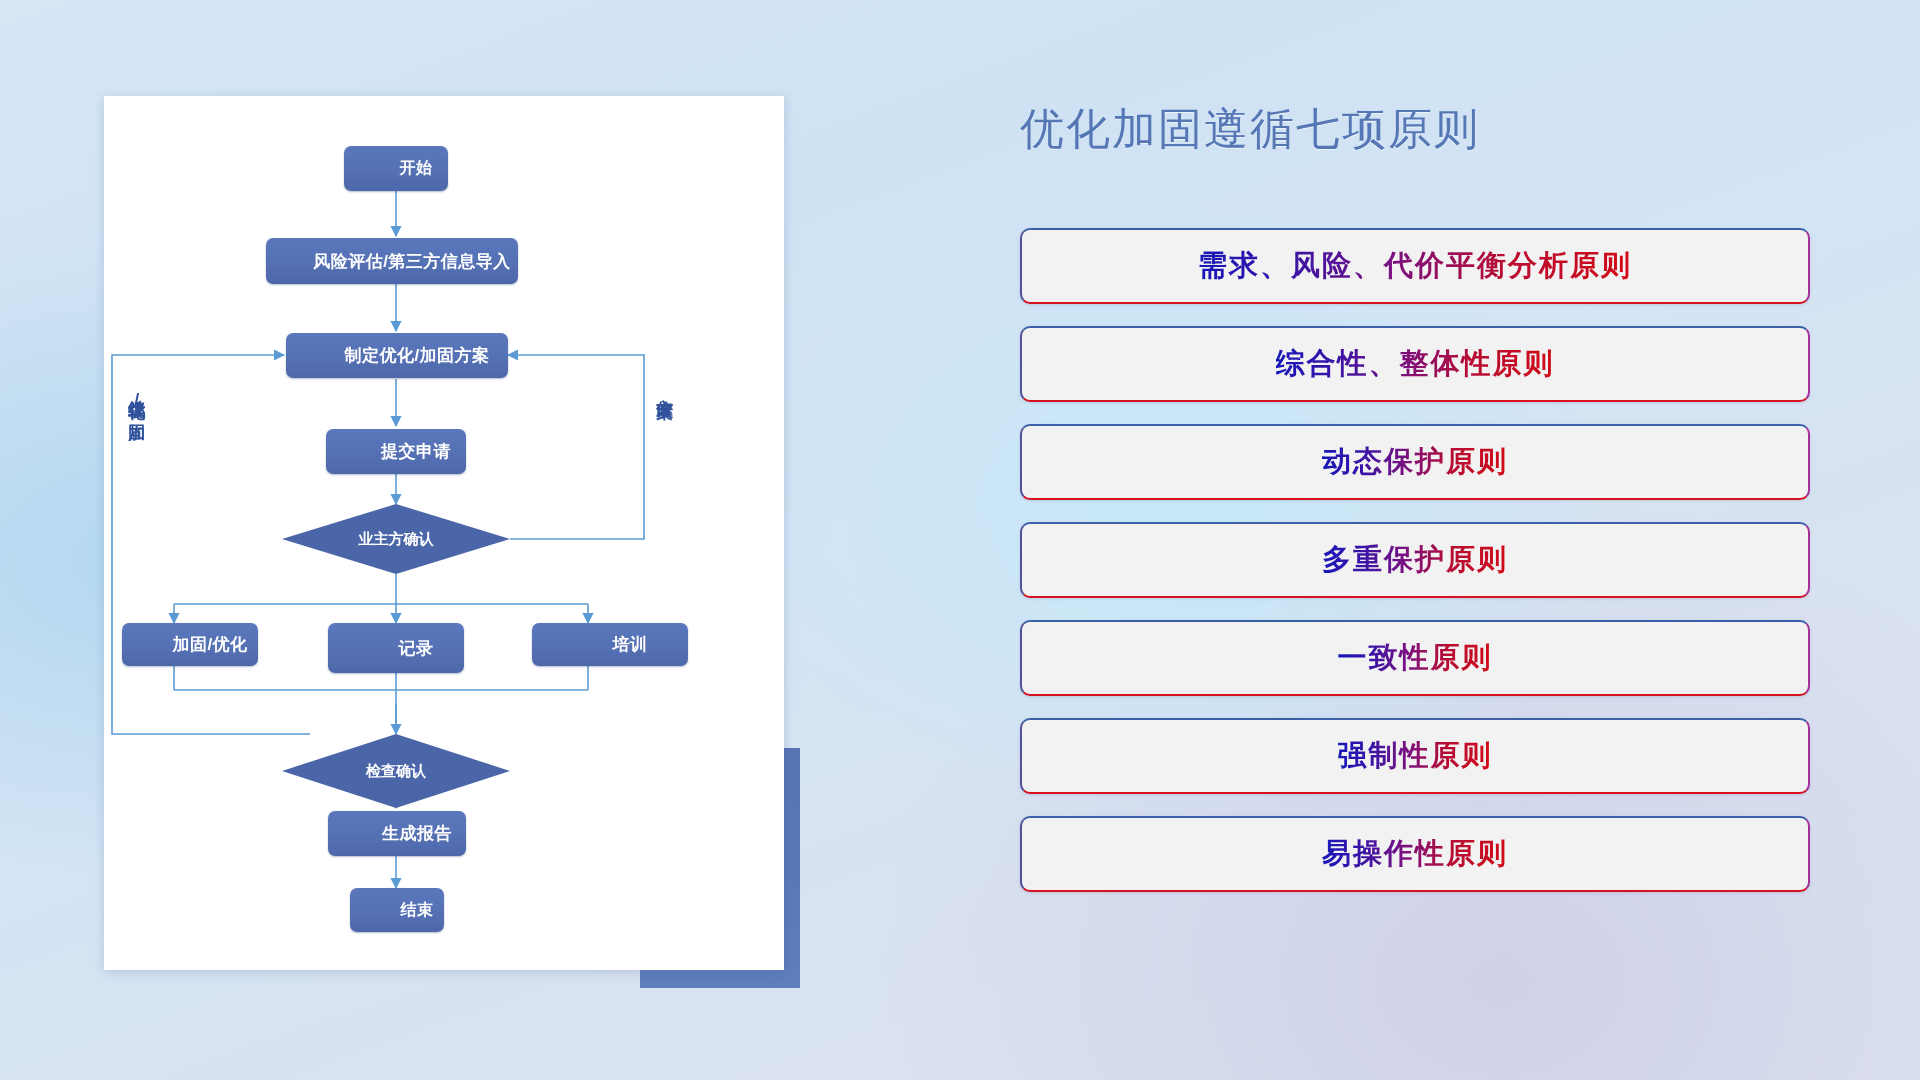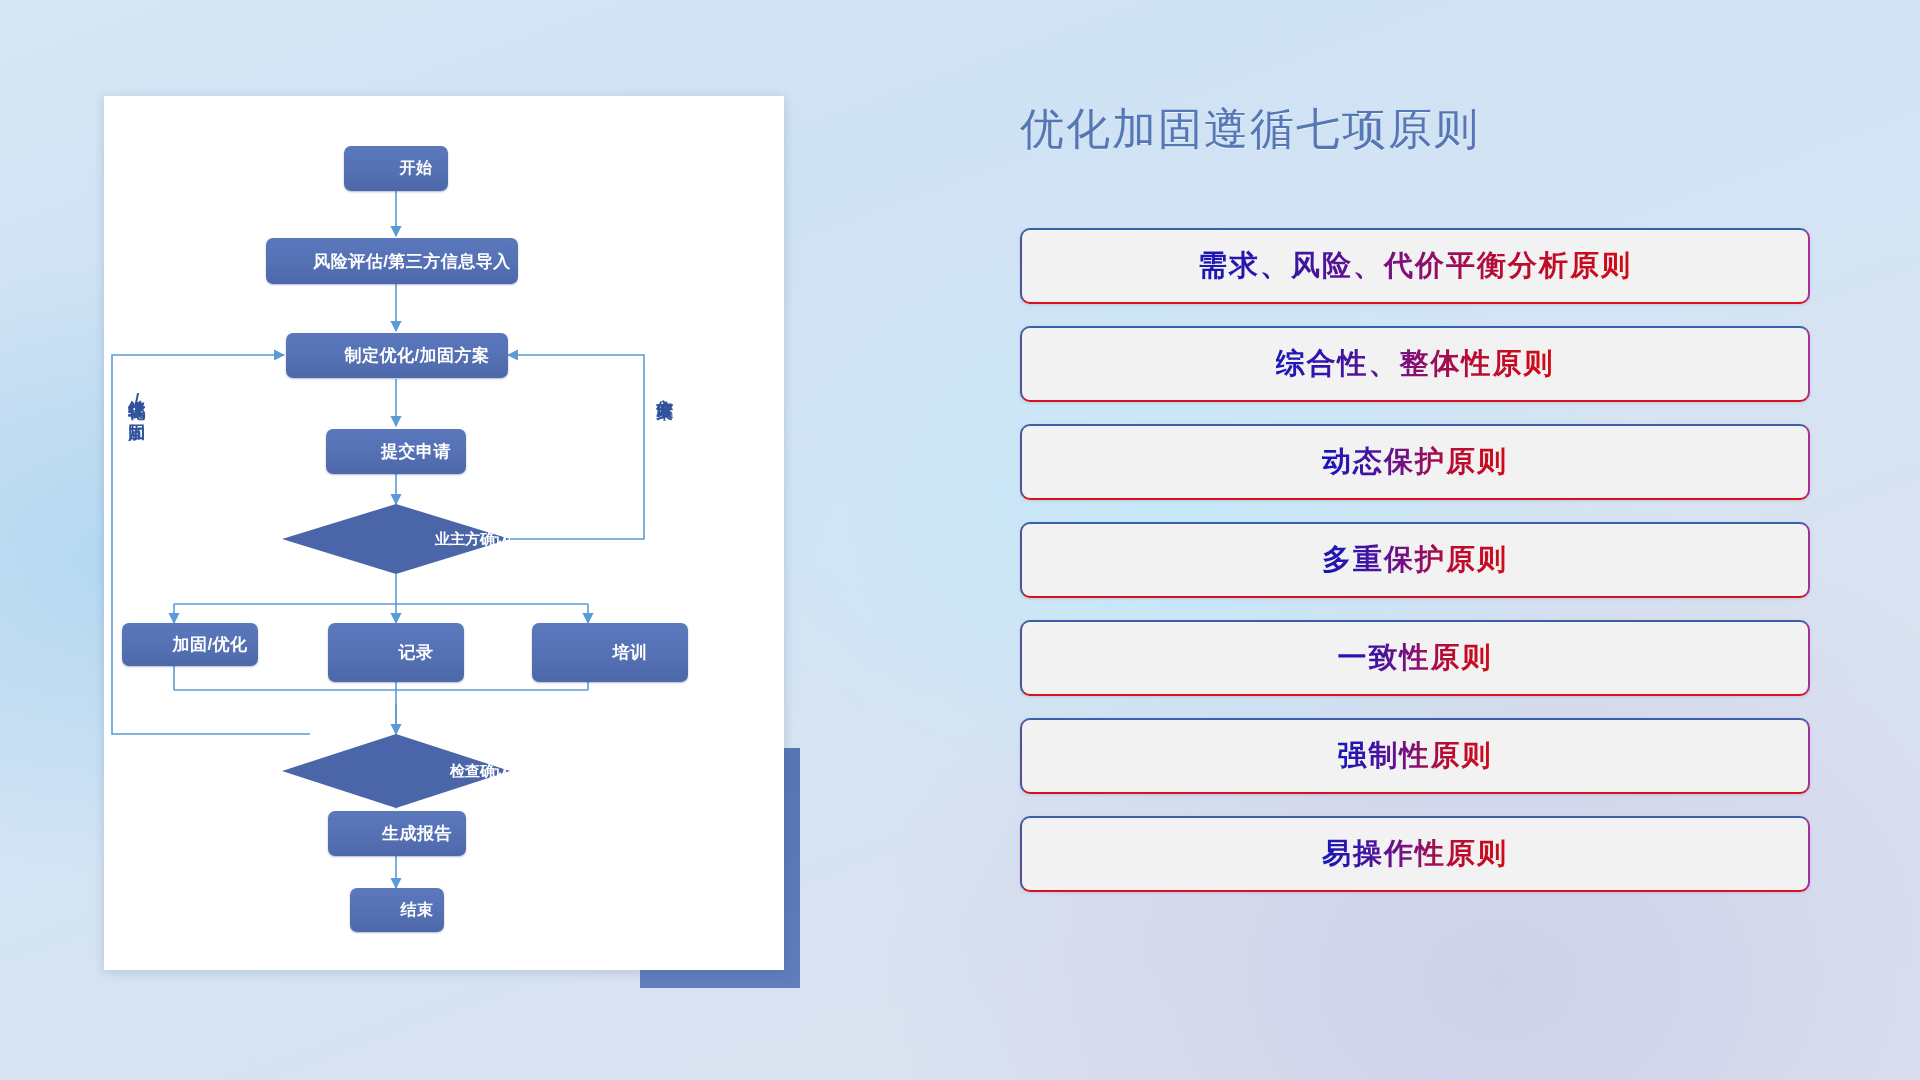--- a/index.html
+++ b/index.html
@@ -71,21 +71,21 @@
     border-radius: 7px;
     box-shadow: 0 1px 2px rgba(40,60,110,0.35);
     white-space: nowrap;
     padding-left: 40px;
   }
 
   .diamond-wrap {
     position: absolute;
     display: flex;
     align-items: center;
-    justify-content: flex-end;
+    justify-content: center;
   }
   .diamond-shape {
     position: absolute;
     inset: 0;
     background: #4a66a8;
     clip-path: polygon(50% 0%, 100% 50%, 50% 100%, 0% 50%);
   }
   .diamond-label {
     position: relative;
     color: #ffffff;
@@ -229,25 +229,25 @@
 
       <div class="diamond-wrap" style="left:178px; top:408px; width:228px; height:70px;">
         <div class="diamond-shape"></div>
         <span class="diamond-label">业主方确认</span>
       </div>
 
       <div class="node" style="left:18px; top:527px; width:136px; height:43px; font-size:17px;">
         <span>加固/优化</span>
       </div>
 
-      <div class="node" style="left:224px; top:527px; width:136px; height:59px; font-size:17px;text-align:right;">
+      <div class="node" style="left:224px; top:527px; width:136px; height:50px; font-size:17px;text-align:right;">
         <span>记录</span>
       </div>
 
-      <div class="node" style="left:428px; top:527px; width:156px; height:59px; font-size:17px;">
+      <div class="node" style="left:428px; top:527px; width:156px; height:43px; font-size:17px;">
         <span>培训</span>
       </div>
 
       <div class="diamond-wrap" style="left:178px; top:638px; width:228px; height:74px;">
         <div class="diamond-shape"></div>
         <span class="diamond-label">检查确认</span>
       </div>
 
       <div class="node" style="left:224px; top:715px; width:138px; height:45px; font-size:17px;">
         <span>生成报告</span>

